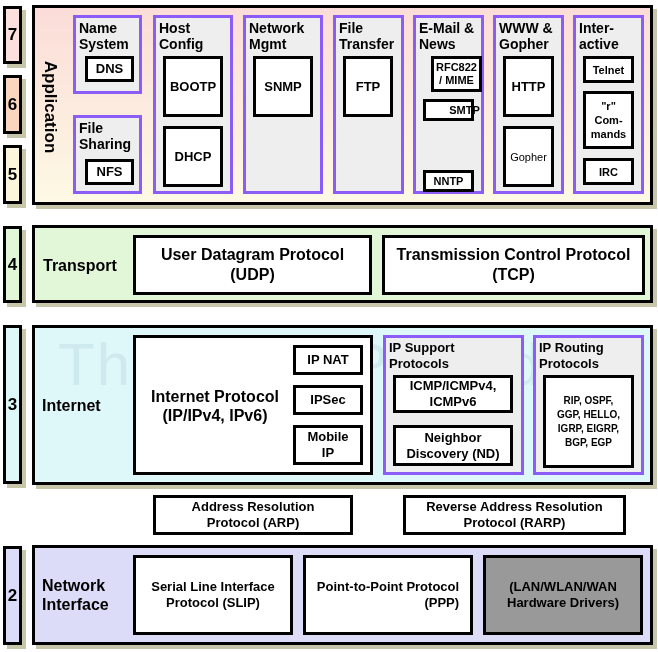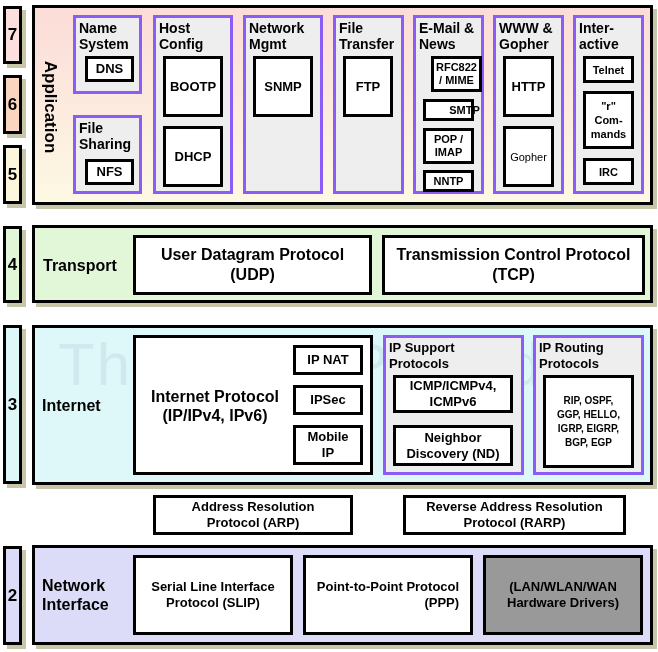--- a/index.html
+++ b/index.html
@@ -74,22 +74,20 @@
 Transfer</div>
   <div class="box" style="left: 7px; top: 38px; width: 50px; height: 61px; white-space: pre;">FTP</div>
 </div>
 
 <div class="group" style="left:413px;top:15px;width:71px;height:179px;">
   <div class="group-title" style="white-space:pre;">E-Mail &amp;
 News</div>
   <div class="box" style="left:7px;top:38px;width:51px;height:36px;font-size:11px;line-height:13px;white-space:pre;font-weight:normal;font-weight:bold;margin-left:8px;">RFC822
 / MIME</div>
   <div class="box" style="left: 7px; top: 81px; width: 51px; height: 22px; font-size: 11px; white-space: pre; padding-left: 32px;">SMTP</div>
-  <div class="box" style="left:7px;top:110px;width:51px;height:36px;font-size:11px;line-height:13px;white-space:pre;">POP /
-IMAP</div>
   <div class="box" style="left: 7px; top: 152px; width: 51px; height: 22px; font-size: 11px; white-space: pre;">NNTP</div>
 </div>
 
 <div class="group" style="left:493px;top:15px;width:71px;height:179px;">
   <div class="group-title" style="white-space:pre;">WWW &amp;
 Gopher</div>
   <div class="box" style="left: 7px; top: 38px; width: 51px; height: 61px; white-space: pre;">HTTP</div>
   <div class="box" style="left: 7px; top: 108px; width: 51px; height: 61px; font-size: 11px; font-weight: normal; white-space: pre;">Gopher</div>
 </div>
 

